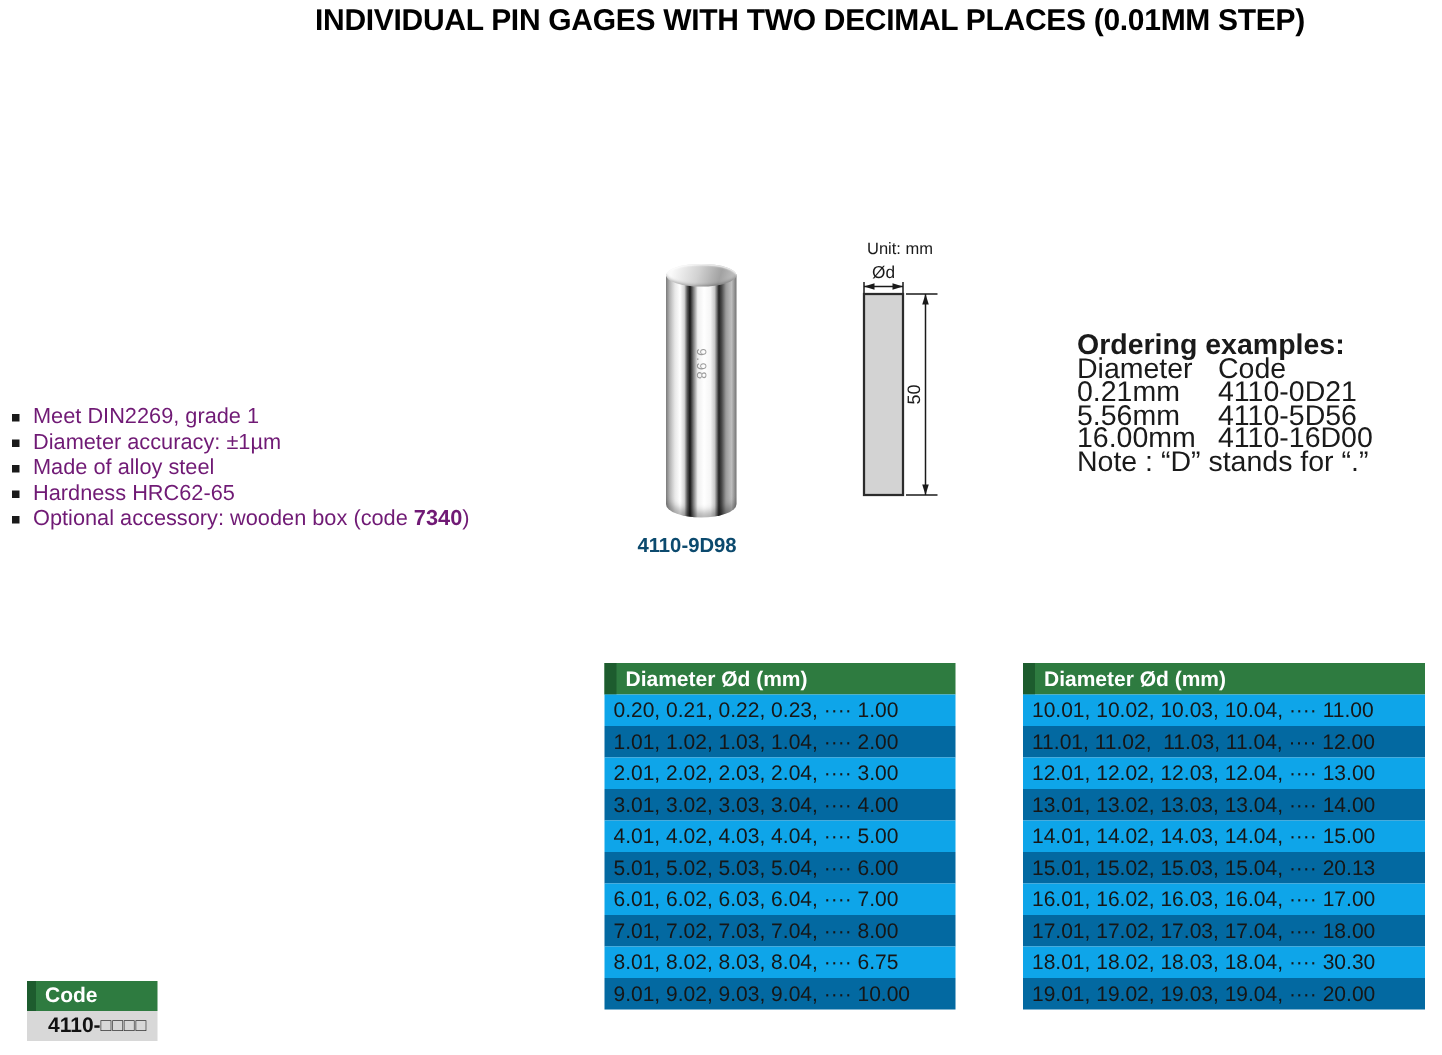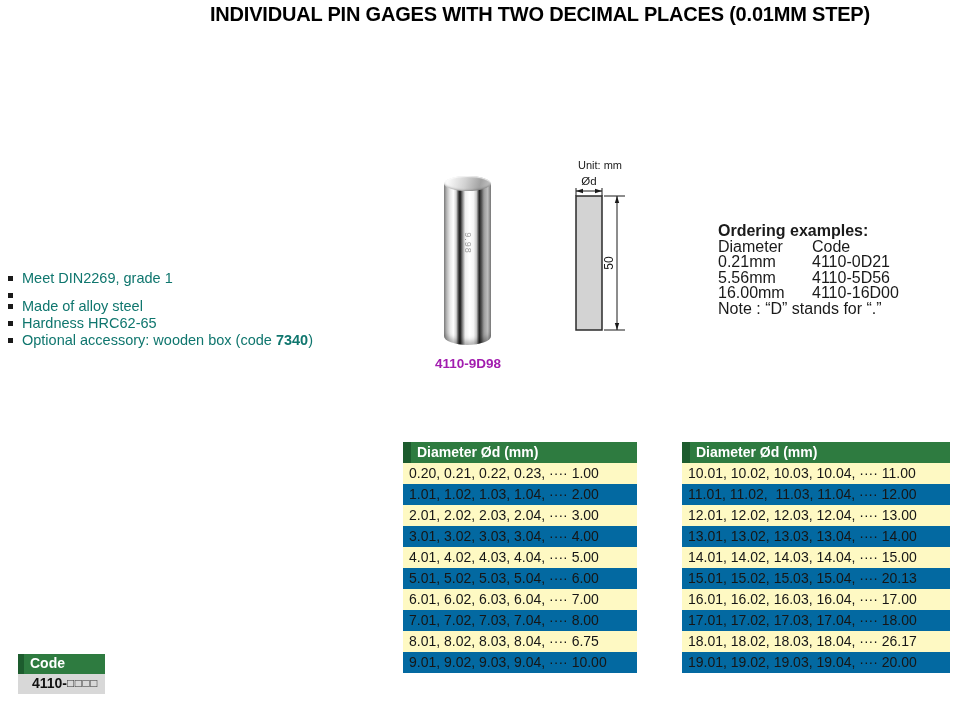--- a/index.html
+++ b/index.html
@@ -11,21 +11,21 @@
 
   
   .title {
     position: absolute; left: 210px; top: 3px; width: 745px;
     font-size: 20px; font-weight: bold; letter-spacing: -0.2px; color: #000;
     white-space: nowrap;
   }
 
   
   .features { position: absolute; left: 8px; top: 270px; list-style: none; }
-  .features li { display: flex; gap: 9px; line-height: 17px; font-size: 14.5px; color: #0f766e; }
+  .features li { display: flex; gap: 9px; line-height: 17px; font-size: 14.5px; color: #701a75; }
   .bullet-sq { width: 5px; height: 5px; background: #1a1a1a; margin-top: 6px; flex: 0 0 auto; }
   .bold { font-weight: bold; }
 
   
   .cyl-body {
     position: absolute; left: 444px; top: 183px; width: 47px; height: 162px;
     background: linear-gradient(90deg,
       #8d8d8d 0%, #b8b8b8 5%, #e9e9e9 13%, #ffffff 20%, #d4d4d4 26%,
       #5a5a5a 30%, #161616 34%, #7d7d7d 39%, #efefef 45%, #ffffff 54%,
       #f5f5f5 63%, #c8c8c8 69%, #232323 75%, #4a4a4a 79%, #9a9a9a 85%,
@@ -38,46 +38,46 @@
     border-radius: 50%;
     background: linear-gradient(105deg, #fafafa 10%, #d2d2d2 45%, #a2a2a2 75%, #c9c9c9 100%);
     box-shadow: inset 0 1px 1px rgba(255,255,255,0.8), inset 0 -1px 2px rgba(0,0,0,0.25);
   }
   .cyl-etch {
     position: absolute; left: 444px; top: 238px; width: 47px; text-align: center;
     transform: rotate(90deg);
     font-size: 9px; letter-spacing: 1px; color: rgba(90,90,90,0.6);
   }
   .model-label {
-    position: absolute; left: 422px; top: 356px; width: 92px; text-align: center;
-    font-size: 13.5px; font-weight: bold; color: #a21caf;
+    position: absolute; left: 412px; top: 356px; width: 92px; text-align: center;
+    font-size: 13.5px; font-weight: bold; color: #0c4a6e;
   }
 
   
   .drawing { position: absolute; left: 550px; top: 152px; }
   .drawing text { font-family: "Liberation Sans", sans-serif; fill: #1a1a1a; }
 
   
-  .ordering { position: absolute; left: 718px; top: 223px; font-size: 16px; line-height: 15.6px; color: #1a1a1a; }
+  .ordering { position: absolute; left: 718px; top: 223px; font-size: 19px; line-height: 15.6px; color: #1a1a1a; }
   .ordering .o-title { font-weight: bold; }
   .o-grid { display: grid; grid-template-columns: 94px auto; }
 
   
   .dtable { position: absolute; top: 442px; }
   .dtable.left { left: 403px; width: 234px; }
   .dtable.right { left: 682px; width: 268px; }
   .thead {
     height: 21px; line-height: 20px; background: #2e7b40; border-left: 8px solid #1d5c2e;
     color: #ffffff; font-weight: bold; font-size: 14px; padding-left: 6px;
   }
   .drow {
     height: 21px; line-height: 21px; font-size: 14px; color: #161616;
     padding-left: 6px; white-space: pre;
   }
-  .drow.odd { background: #fef9c3; }
+  .drow.odd { background: #0ea5e9; }
   .drow.even { background: #0369a1; }
 
   
   .codebox { position: absolute; left: 18px; top: 654px; width: 87px; }
   .codebox .chead {
     height: 20px; line-height: 19px; background: #2e7b40; border-left: 6px solid #1d5c2e;
     color: #fff; font-weight: bold; font-size: 14px; padding-left: 6px;
   }
   .codebox .cval {
     height: 20px; line-height: 19px; background: #d8d8d8; font-size: 14px;
@@ -93,20 +93,21 @@
 
   <div class="title">INDIVIDUAL PIN GAGES WITH TWO DECIMAL PLACES (0.01MM STEP)</div>
 
   <ul class="features">
     <li>
       <span class="bullet-sq"></span>
       <span>Meet DIN2269, grade 1</span>
     </li>
     <li>
       <span class="bullet-sq"></span>
+      <span>Diameter accuracy: ±1µm</span>
     </li>
     <li>
       <span class="bullet-sq"></span>
       <span>Made of alloy steel</span>
     </li>
     <li>
       <span class="bullet-sq"></span>
       <span>Hardness HRC62-65</span>
     </li>
     <li>
@@ -172,21 +173,21 @@
   <div class="dtable right">
     <div class="thead">Diameter Ød (mm)</div>
     <div class="drow odd">10.01, 10.02, 10.03, 10.04, ···· 11.00</div>
     <div class="drow even">11.01, 11.02,  11.03, 11.04, ···· 12.00</div>
     <div class="drow odd">12.01, 12.02, 12.03, 12.04, ···· 13.00</div>
     <div class="drow even">13.01, 13.02, 13.03, 13.04, ···· 14.00</div>
     <div class="drow odd">14.01, 14.02, 14.03, 14.04, ···· 15.00</div>
     <div class="drow even">15.01, 15.02, 15.03, 15.04, ···· 20.13</div>
     <div class="drow odd">16.01, 16.02, 16.03, 16.04, ···· 17.00</div>
     <div class="drow even">17.01, 17.02, 17.03, 17.04, ···· 18.00</div>
-    <div class="drow odd">18.01, 18.02, 18.03, 18.04, ···· 26.17</div>
+    <div class="drow odd">18.01, 18.02, 18.03, 18.04, ···· 30.30</div>
     <div class="drow even">19.01, 19.02, 19.03, 19.04, ···· 20.00</div>
   </div>
 
   <div class="codebox">
     <div class="chead">Code</div>
     <div class="cval"><span class="prefix">4110-</span><span class="boxes">□□□□</span></div>
   </div>
 
 </div>
 

